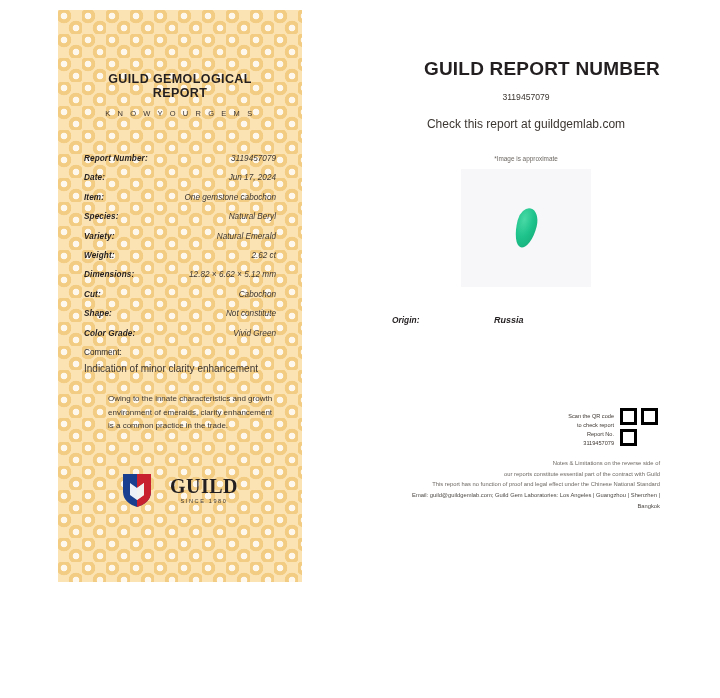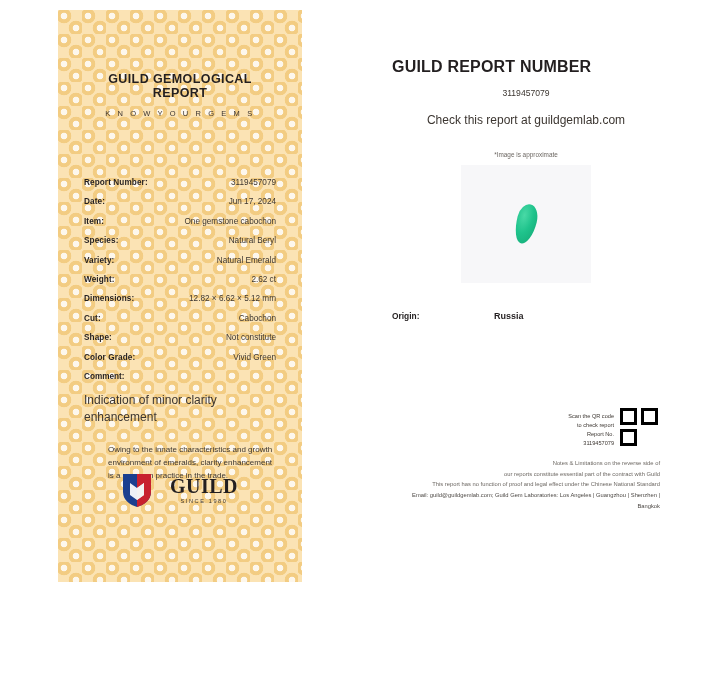--- a/index.html
+++ b/index.html
@@ -47,21 +47,22 @@
   }
   .cert-subtitle {
     margin-top: 9px;
     text-align: center;
     font-size: 7.5px;
     letter-spacing: 2.6px;
     color: #3a3331;
   }
 
   .fields {
-    margin-top: 60px;
+    margin-top: 36px;
+    font-style: italic;
   }
   .field-row {
     display: flex;
     justify-content: space-between;
     align-items: baseline;
     font-size: 8.2px;
     margin-bottom: 10.4px;
   }
   .field-label {
     font-weight: bold;
@@ -71,27 +72,27 @@
   .field-value {
     color: #3c3631;
     text-align: right;
   }
 
   .comment-row {
     font-size: 8.2px;
     margin-bottom: 4px;
   }
   .comment-label {
-    font-weight: bold;
+    font-weight: normal;
   }
   .comment-text {
-    font-size: 12px;
+    font-size: 10px;
     color: #3c3631;
     line-height: 1.45;
-    margin-top: 11px;
+    margin-top: 5px;
   }
   .comment-note {
     font-size: 8px;
     color: #3c3631;
     line-height: 1.65;
     margin-top: 16px;
     margin-left: 24px;
   }
 
   
@@ -128,22 +129,22 @@
   }
 
   
   .report-panel {
     position: absolute;
     left: 392px;
     top: 58px;
     width: 268px;
   }
   .report-number-title {
-    text-align: left;
-    font-size: 16px;
+    text-align: right;
+    font-size: 19px;
     font-weight: bold;
     letter-spacing: 0.2px;
     color: #231f20;
   }
   .report-number-value {
     text-align: center;
     font-size: 8.6px;
     color: #3c3631;
     margin-top: 12px;
   }
@@ -175,20 +176,21 @@
     height: 40px;
     border-radius: 50% 50% 52% 48% / 36% 40% 60% 64%;
     background: radial-gradient(ellipse at 32% 30%, #49d9a6 0%, #1fc38c 45%, #13a875 100%);
   }
 
   .origin-row {
     margin-top: 28px;
     display: flex;
     align-items: baseline;
     font-size: 8.4px;
+    font-style: italic;
   }
   .origin-label {
     font-weight: bold;
     width: 102px;
   }
   .origin-value {
     font-weight: bold;
     font-size: 9px;
   }
 

